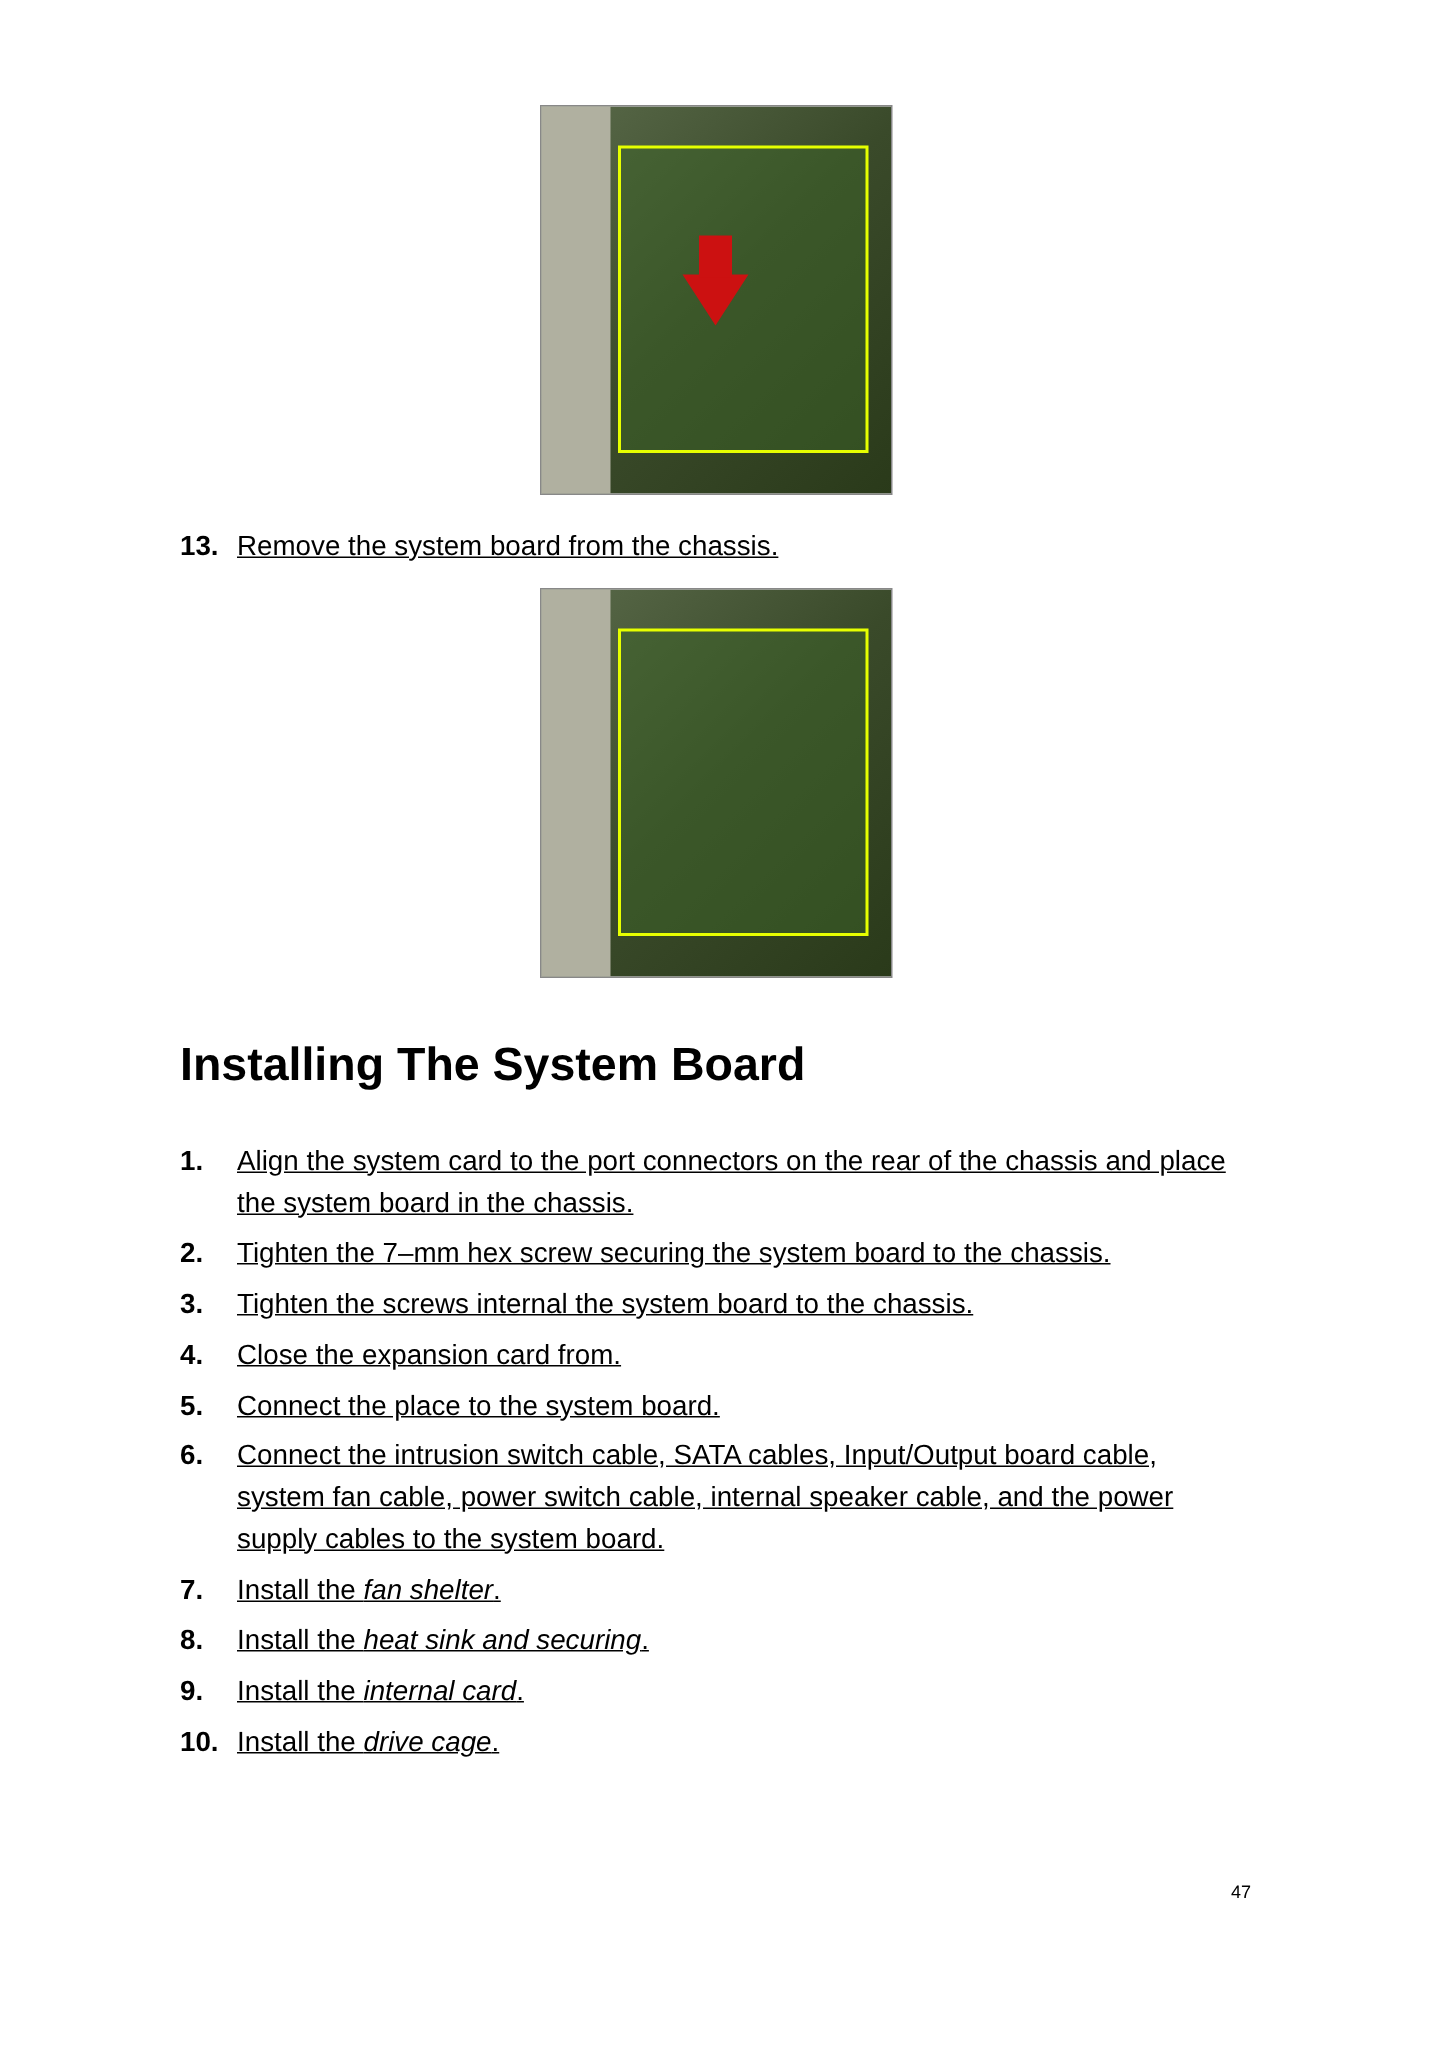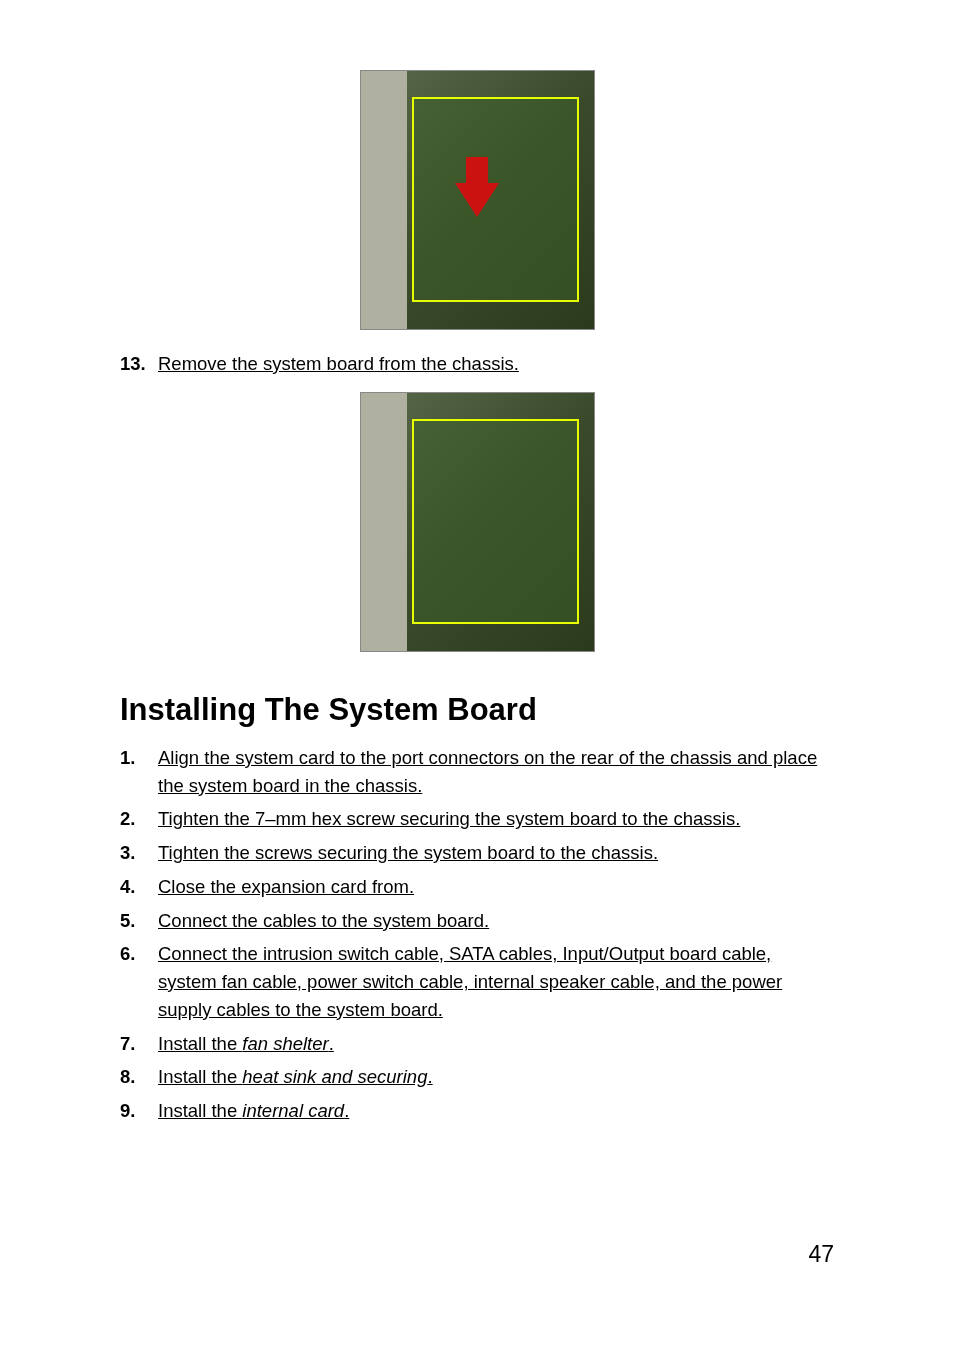--- a/index.html
+++ b/index.html
@@ -88,33 +88,33 @@
       flex: 1;
       text-decoration: underline;
     }
     .italic {
       font-style: italic;
     }
     h1 {
       font-size: 31px;
       font-weight: bold;
       margin-top: 40px;
-      margin-bottom: 16px;
+      margin-bottom: 32px;
     }
     .install-list {
       margin-top: 4px;
     }
     .install-list .step-row {
       margin-bottom: 6px;
     }
     .page-number {
       position: absolute;
       bottom: 98px;
       right: 120px;
-      font-size: 23px;
+      font-size: 12px;
     }
   </style>
 </head>
 <body>
 
 <div class="figure">
   <div class="figure-placeholder">
     <div class="arrow-down"></div>
   </div>
 </div>
@@ -137,31 +137,31 @@
     <div class="step-text">Align the system card to the port connectors on the rear of the chassis and place the system board in the chassis.</div>
   </div>
 
   <div class="step-row">
     <div class="step-number">2.</div>
     <div class="step-text">Tighten the 7–mm hex screw securing the system board to the chassis.</div>
   </div>
 
   <div class="step-row">
     <div class="step-number">3.</div>
-    <div class="step-text">Tighten the screws securing the system board to the chassis.</div>
+    <div class="step-text">Tighten the screws internal the system board to the chassis.</div>
   </div>
 
   <div class="step-row">
     <div class="step-number">4.</div>
     <div class="step-text">Close the expansion card from.</div>
   </div>
 
   <div class="step-row">
     <div class="step-number">5.</div>
-    <div class="step-text">Connect the cables to the system board.</div>
+    <div class="step-text">Connect the place to the system board.</div>
   </div>
 
   <div class="step-row">
     <div class="step-number">6.</div>
     <div class="step-text">Connect the intrusion switch cable, SATA cables, Input/Output board cable, system fan cable, power switch cable, internal speaker cable, and the power supply cables to the system board.</div>
   </div>
 
   <div class="step-row">
     <div class="step-number">7.</div>
     <div class="step-text">
@@ -176,17 +176,23 @@
     </div>
   </div>
 
   <div class="step-row">
     <div class="step-number">9.</div>
     <div class="step-text">
       <span>Install the </span><span class="italic">internal card</span><span>.</span>
     </div>
   </div>
 
+  <div class="step-row">
+    <div class="step-number-wide">10.</div>
+    <div class="step-text">
+      <span>Install the </span><span class="italic">drive cage</span><span>.</span>
+    </div>
+  </div>
 
 
 </div>
 
 <div class="page-number">47</div>
 
 </body></html>

